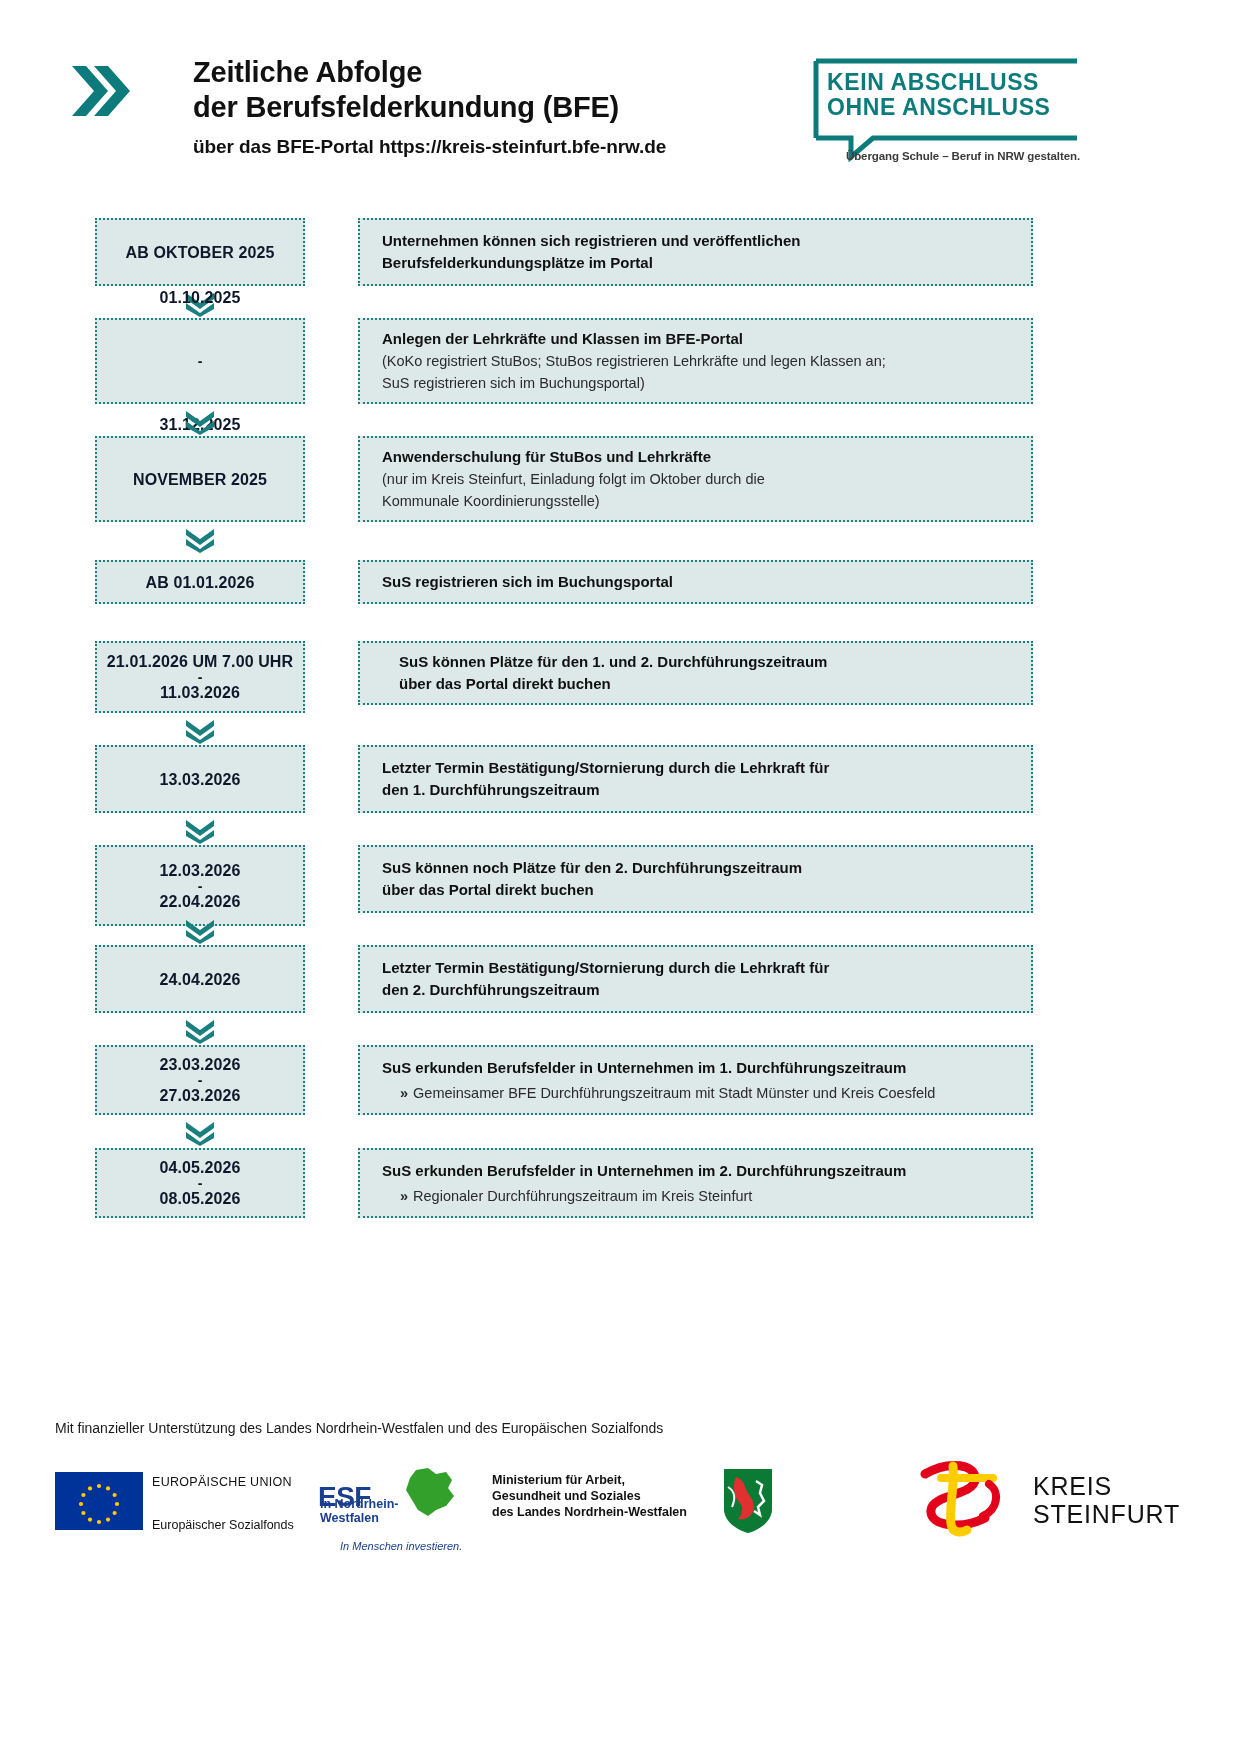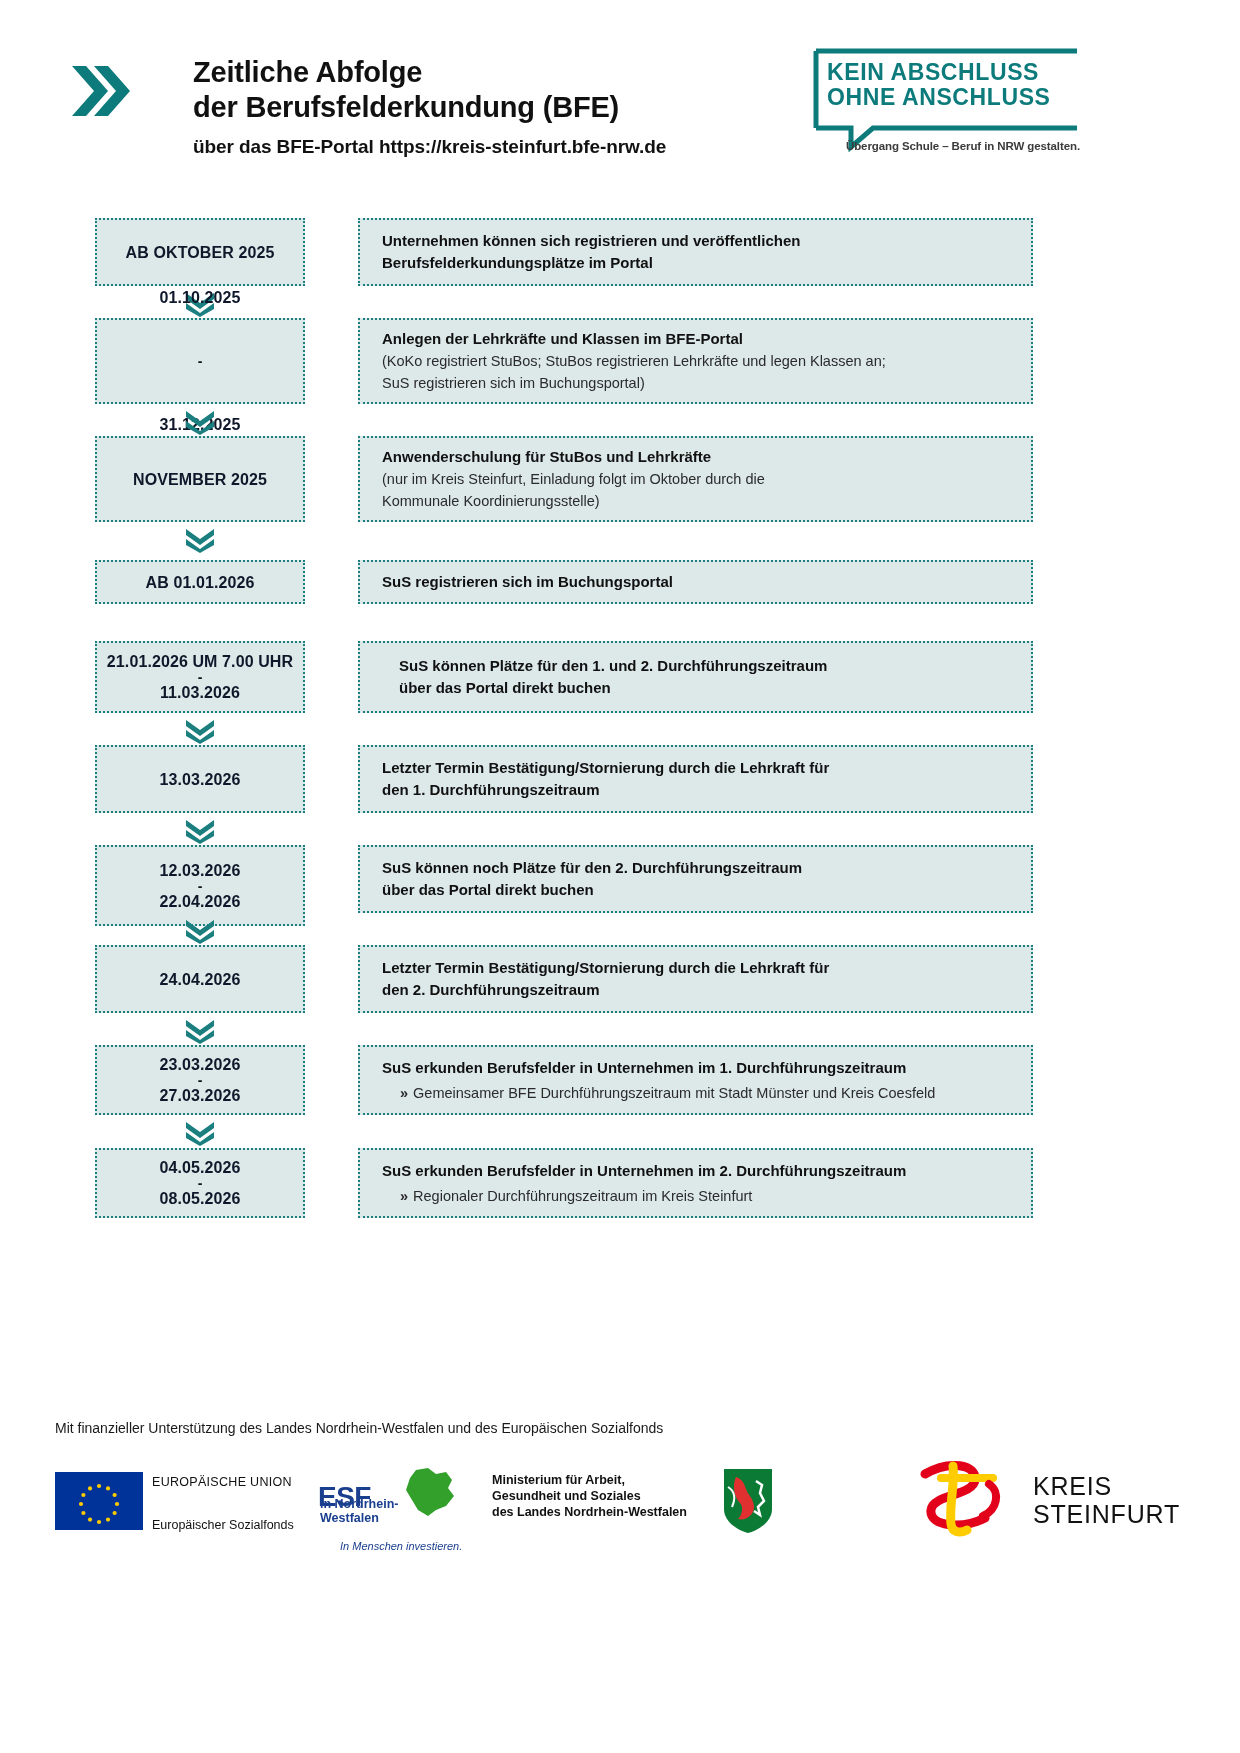--- a/index.html
+++ b/index.html
@@ -29,21 +29,21 @@
     letter-spacing: -0.2px; color: #111111;
   }
   .subtitle {
     margin-top: 11px;
     font-size: 19px; font-weight: bold; color: #111111;
     letter-spacing: -0.1px;
   }
 
   
   .kaoa {
-    position: absolute; left: 805px; top: 48px; width: 275px; height: 120px;
+    position: absolute; left: 805px; top: 58px; width: 275px; height: 120px;
   }
   .kaoa-bubble {
     position: absolute; left: 6px; top: 0; width: 268px; height: 85px;
   }
   .kaoa-bubble svg { display: block; }
   .kaoa-text {
     position: absolute; left: 22px; top: 12px; width: 250px;
     font-size: 23px; font-weight: bold; line-height: 25px;
     color: #0d7b7b; letter-spacing: 0.6px;
   }
@@ -241,21 +241,21 @@
         <div class="dtitle">SuS registrieren sich im Buchungsportal</div>
       </div>
     </div>
 
     <div class="row">
       <div class="box date-box" style="top:436px; height:72px;">
         <div class="dline">21.01.2026 UM 7.00 UHR</div>
         <div class="dsep">-</div>
         <div class="dline">11.03.2026</div>
       </div>
-      <div class="box desc-box" style="top:436px; height:72px;padding-left:39px;">
+      <div class="box desc-box" style="top:436px; height:64px;padding-left:39px;">
         <div class="dtitle">SuS können Plätze für den 1. und 2. Durchführungszeitraum</div>
         <div class="dtitle">über das Portal direkt buchen</div>
       </div>
       <div class="arrow" style="top:513px;">
         <svg width="32" height="26" viewBox="0 0 32 26">
           <path d="M2 2 L16 12 L30 2 L30 8 L16 18 L2 8 Z" fill="#1b7f7f"></path>
           <path d="M2 12 L16 22 L30 12 L30 18 L16 26 L2 18 Z" fill="#1b7f7f"></path>
         </svg>
       </div>
     </div>

